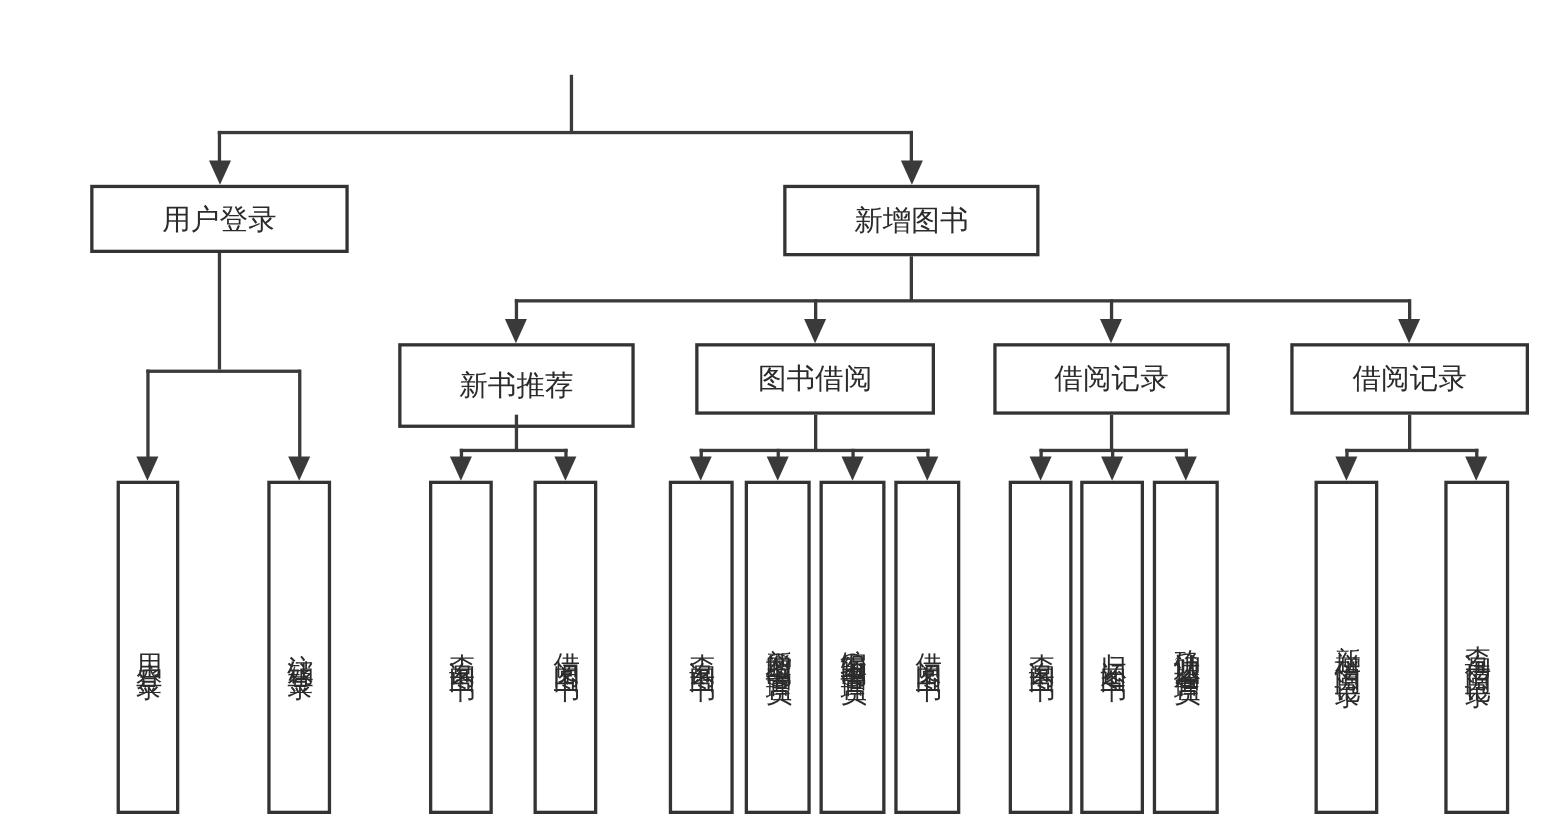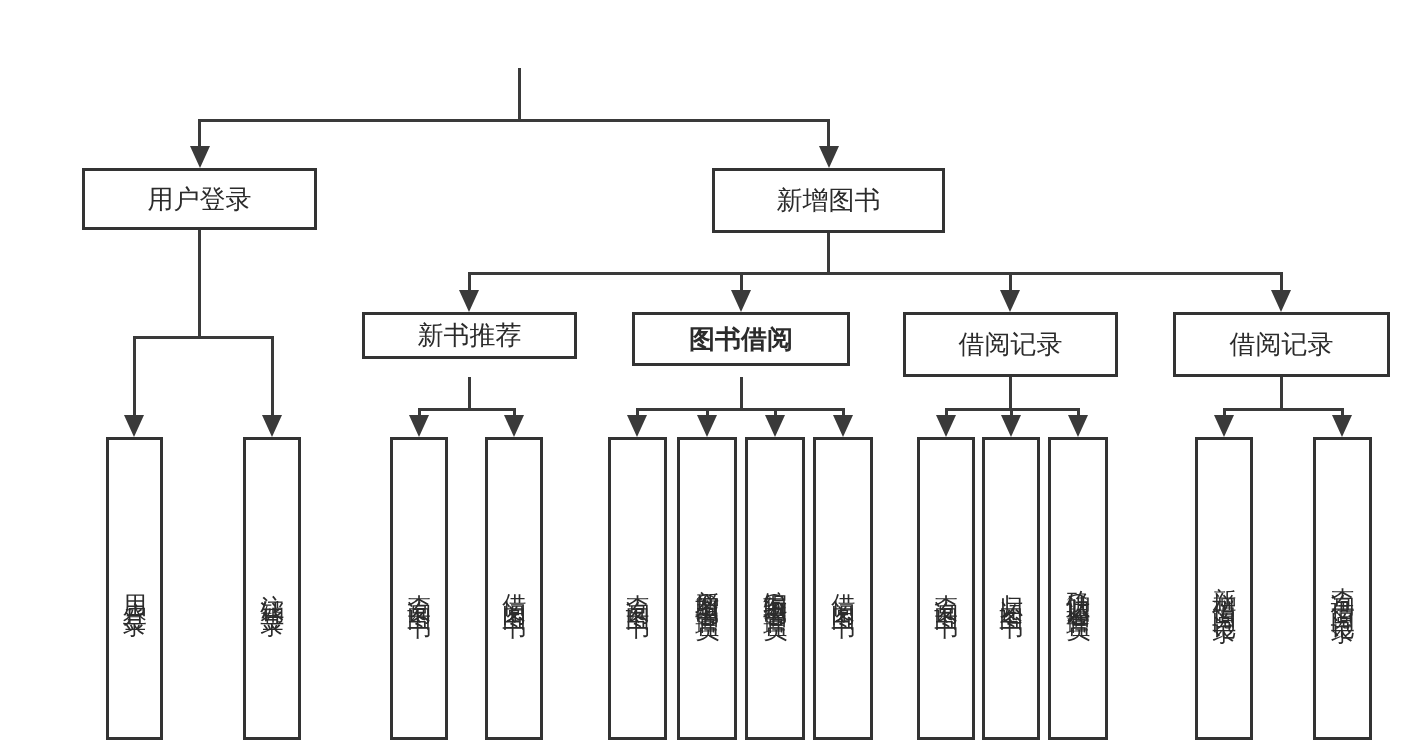--- a/index.html
+++ b/index.html
@@ -82,24 +82,24 @@
   <div class="hline" style="left:468px; top:272px; width:814px;"></div>
   <div class="vline" style="left:468px; top:272px; height:20px;"></div>
   <div class="arrow" style="left:459px; top:290px;"></div>
   <div class="vline" style="left:740px; top:272px; height:20px;"></div>
   <div class="arrow" style="left:731px; top:290px;"></div>
   <div class="vline" style="left:1009px; top:272px; height:20px;"></div>
   <div class="arrow" style="left:1000px; top:290px;"></div>
   <div class="vline" style="left:1280px; top:272px; height:20px;"></div>
   <div class="arrow" style="left:1271px; top:290px;"></div>
 
-  <div class="box hbox" style="left:362px; top:312px; width:215px; height:47px;">
+  <div class="box hbox" style="left:362px; top:312px; width:215px; height:77px;">
     <span class="lbl">新书推荐</span>
   </div>
-  <div class="box hbox" style="left:632px; top:312px; width:218px; height:54px;font-weight:bold;">
+  <div class="box hbox" style="left:632px; top:312px; width:218px; height:65px;">
     <span class="lbl">图书借阅</span>
   </div>
   <div class="box hbox" style="left:903px; top:312px; width:215px; height:65px;">
     <span class="lbl">借阅记录</span>
   </div>
   <div class="box hbox" style="left:1173px; top:312px; width:217px; height:65px;text-align:center;">
     <span class="lbl">借阅记录</span>
   </div>
 
   <div class="vline" style="left:468px; top:377px; height:33px;"></div>

